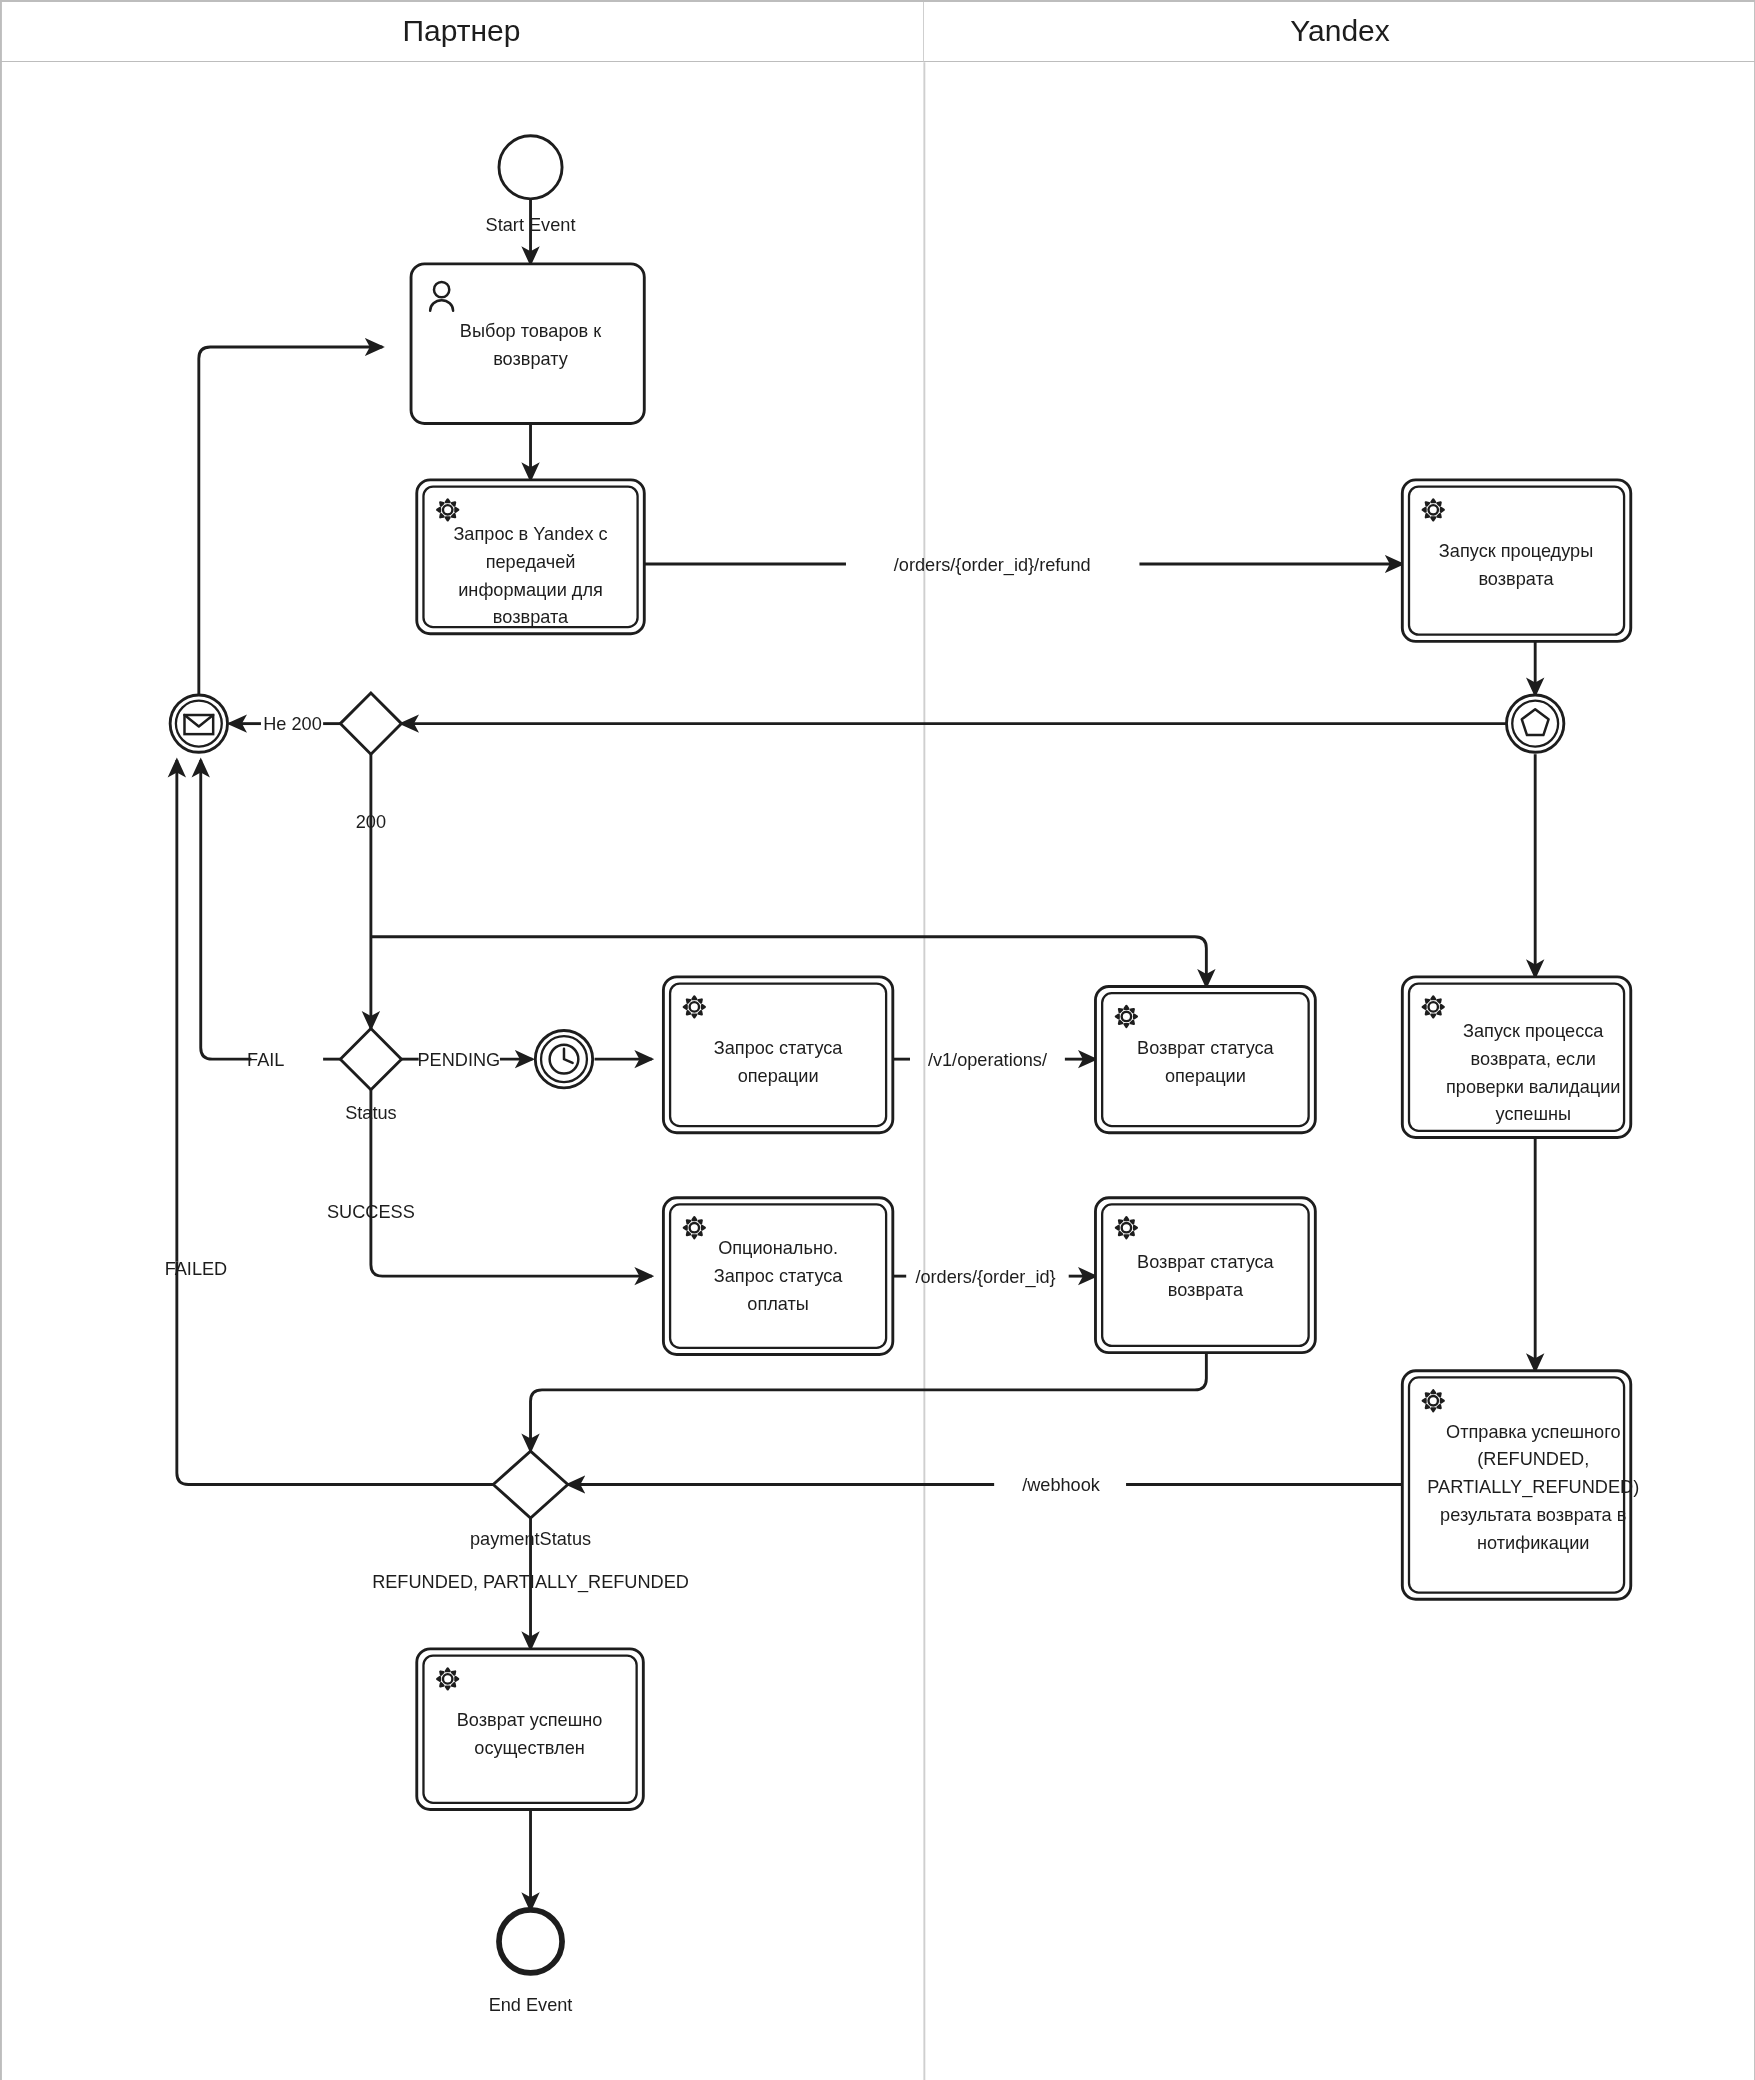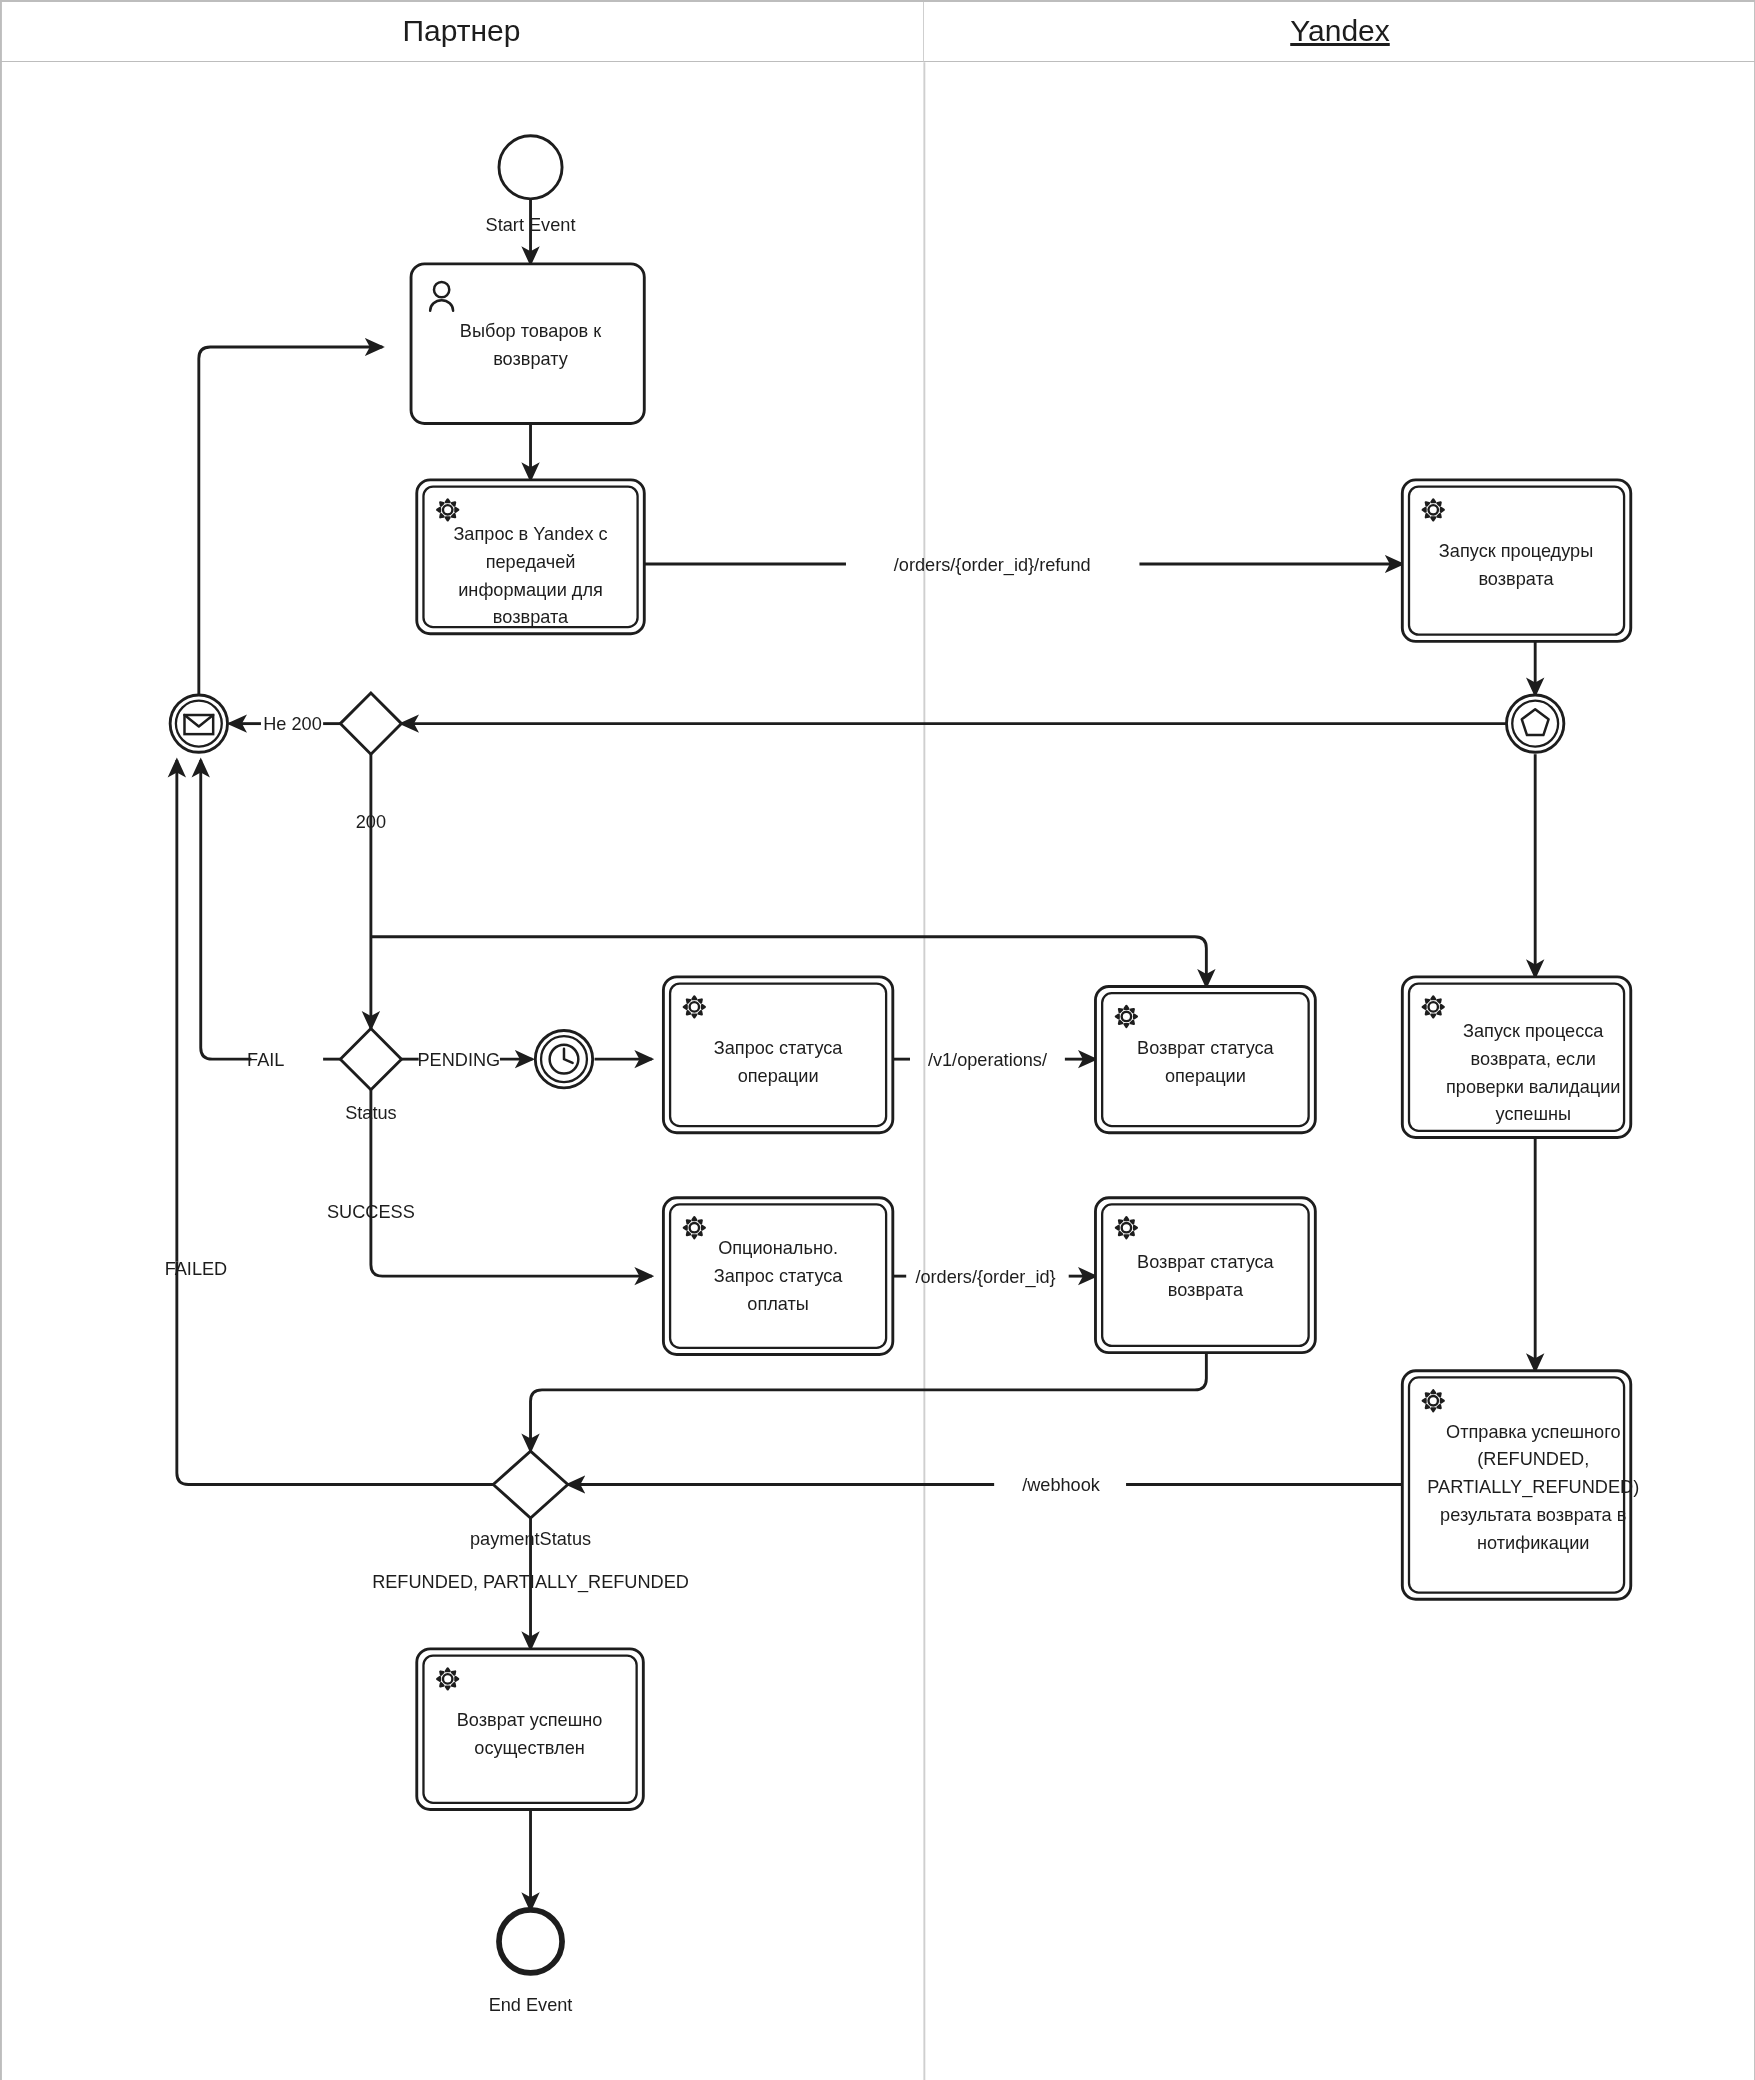--- a/index.html
+++ b/index.html
@@ -80,21 +80,21 @@
 </style>
 </head>
 <body>
 
 <div id="canvas">
 
   <div style="position:absolute;left:0;top:0;width:924px;height:62px;border-right:1.9px solid #cfcfcf;border-bottom:1.9px solid #bdbdbd;box-sizing:border-box;display:flex;align-items:center;justify-content:center;">
     <span style="font-size:30px;color:#1d1d1d;">Партнер</span>
   </div>
   <div style="position:absolute;left:924px;top:0;width:832px;height:62px;border-bottom:1.9px solid #bdbdbd;box-sizing:border-box;display:flex;align-items:center;justify-content:center;">
-    <span style="font-size:30px;color:#1d1d1d;text-decoration:underline;">Yandex</span>
+    <span style="font-size:30px;color:#1d1d1d;">Yandex</span>
   </div>
 
   <svg class="layer" viewBox="0 0 1837 2177">
     <defs>
       <marker id="arrow" viewBox="0 0 12 12" refX="10.5" refY="6" markerWidth="7" markerHeight="7" orient="auto-start-reverse">
         <path d="M 0 0.5 L 12 6 L 0 11.5 L 3 6 Z" fill="#1d1d1d"></path>
       </marker>
       <marker id="arrow-thin" viewBox="0 0 12 12" refX="10.5" refY="6" markerWidth="6.5" markerHeight="6.5" orient="auto-start-reverse">
         <path d="M 0 0.5 L 12 6 L 0 11.5 L 3 6 Z" fill="#333333"></path>
       </marker>

